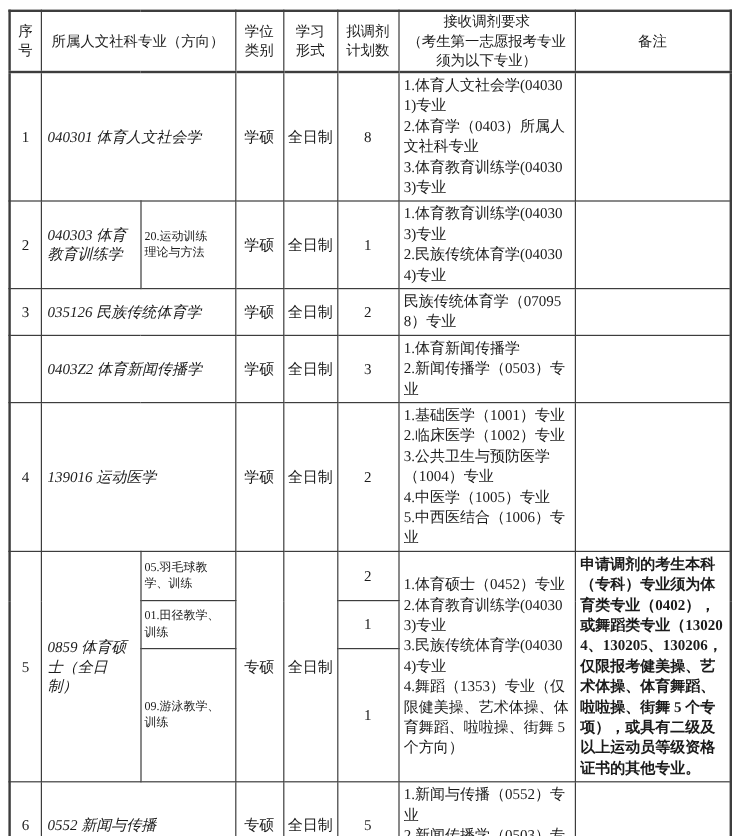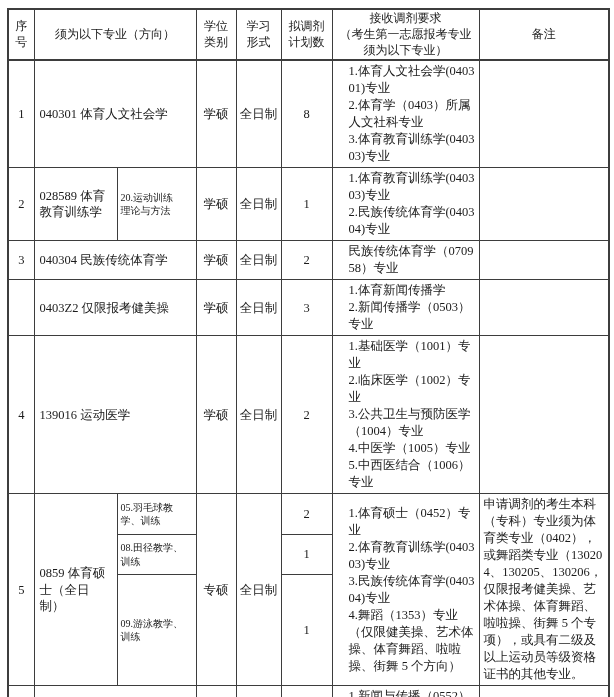--- a/index.html
+++ b/index.html
@@ -30,24 +30,24 @@
   .pre { white-space: pre-line; }
   .center { text-align: center; padding: 1px 1px; }
 
   tr.head td {
     font-family: "Liberation Sans", "DejaVu Sans", sans-serif;
     font-size: 12px;
     line-height: 1.32;
     text-align: center;
     border-bottom-width: 2px;
   }
-  td.major { padding-left: 5px; }
+  td.major { padding-left: 5px; font-style: italic; }
   td.dir { font-size: 10px; padding: 1px 2px 1px 3px; }
-  td.req { padding: 2px 3px 2px 16px; line-height: 1.36; }
-  td.notecell { padding: 2px 3px 2px 4px; line-height: 1.36; }
+  td.req { padding: 2px 3px 2px 4px; line-height: 1.36; }
+  td.notecell { padding: 2px 3px 2px 4px; line-height: 1.36; font-weight: bold; }
 </style>
 </head>
 <body>
 
 <div class="page">
   <table class="plan">
     <colgroup>
       <col style="width:26px">
         <col style="width:83px">
         <col style="width:79px">
@@ -55,21 +55,21 @@
         <col style="width:45px">
         <col style="width:51px">
       <col style="width:147px">
         <col style="width:130px">
     </colgroup>
 
     <tbody>
         <tr class="head" style="height:50px">
       <td class="pre">序
 号</td>
-      <td colspan="2">须为以下专业（方向）</td>
+      <td colspan="2">所属人文社科专业（方向）</td>
       <td class="pre">学位
 类别</td>
       <td class="pre">学习
 形式</td>
       <td class="pre">拟调剂
 计划数</td>
       <td class="pre">接收调剂要求
 （考生第一志愿报考专业
 须为以下专业）</td>
       <td>备注</td>
@@ -82,45 +82,45 @@
       <td class="center">全日制</td>
       <td class="center">8</td>
       <td class="req pre">1.体育人文社会学(040301)专业
 2.体育学（0403）所属人文社科专业
 3.体育教育训练学(040303)专业</td>
       <td class="notecell"></td>
     </tr>
 
     <tr style="height:70px">
       <td class="center">2</td>
-      <td class="major pre">028589 体育
+      <td class="major pre">040303 体育
 教育训练学</td>
       <td class="dir pre">20.运动训练
 理论与方法</td>
       <td class="center">学硕</td>
       <td class="center">全日制</td>
       <td class="center">1</td>
       <td class="req pre">1.体育教育训练学(040303)专业
 2.民族传统体育学(040304)专业</td>
       <td class="notecell"></td>
     </tr>
 
     <tr style="height:38px">
       <td class="center">3</td>
-      <td colspan="2" class="major">040304 民族传统体育学</td>
+      <td colspan="2" class="major">035126 民族传统体育学</td>
       <td class="center">学硕</td>
       <td class="center">全日制</td>
       <td class="center">2</td>
       <td class="req pre">民族传统体育学（070958）专业</td>
       <td class="notecell"></td>
     </tr>
 
     <tr style="height:38px">
       <td class="center"></td>
-      <td colspan="2" class="major">0403Z2 仅限报考健美操</td>
+      <td colspan="2" class="major">0403Z2 体育新闻传播学</td>
       <td class="center">学硕</td>
       <td class="center">全日制</td>
       <td class="center">3</td>
       <td class="req pre">1.体育新闻传播学
 2.新闻传播学（0503）专业</td>
       <td class="notecell"></td>
     </tr>
 
     <tr style="height:92px">
       <td class="center">4</td>
@@ -145,21 +145,21 @@
       <td class="center" rowspan="3">专硕</td>
       <td class="center" rowspan="3">全日制</td>
       <td class="center">2</td>
       <td class="req pre" rowspan="3">1.体育硕士（0452）专业
 2.体育教育训练学(040303)专业
 3.民族传统体育学(040304)专业
 4.舞蹈（1353）专业（仅限健美操、艺术体操、体育舞蹈、啦啦操、街舞 5 个方向）</td>
       <td class="notecell" rowspan="3">申请调剂的考生本科（专科）专业须为体育类专业（0402），或舞蹈类专业（130204、130205、130206，仅限报考健美操、艺术体操、体育舞蹈、啦啦操、街舞 5 个专项），或具有二级及以上运动员等级资格证书的其他专业。</td>
     </tr>
     <tr style="height:37px">
-      <td class="dir pre">08.田径教学、
+      <td class="dir pre">01.田径教学、
 训练</td>
       <td class="center">1</td>
     </tr>
     <tr style="height:104px">
       <td class="dir pre">09.游泳教学、
 训练</td>
       <td class="center">1</td>
     </tr>
 
     <tr style="height:36px">

